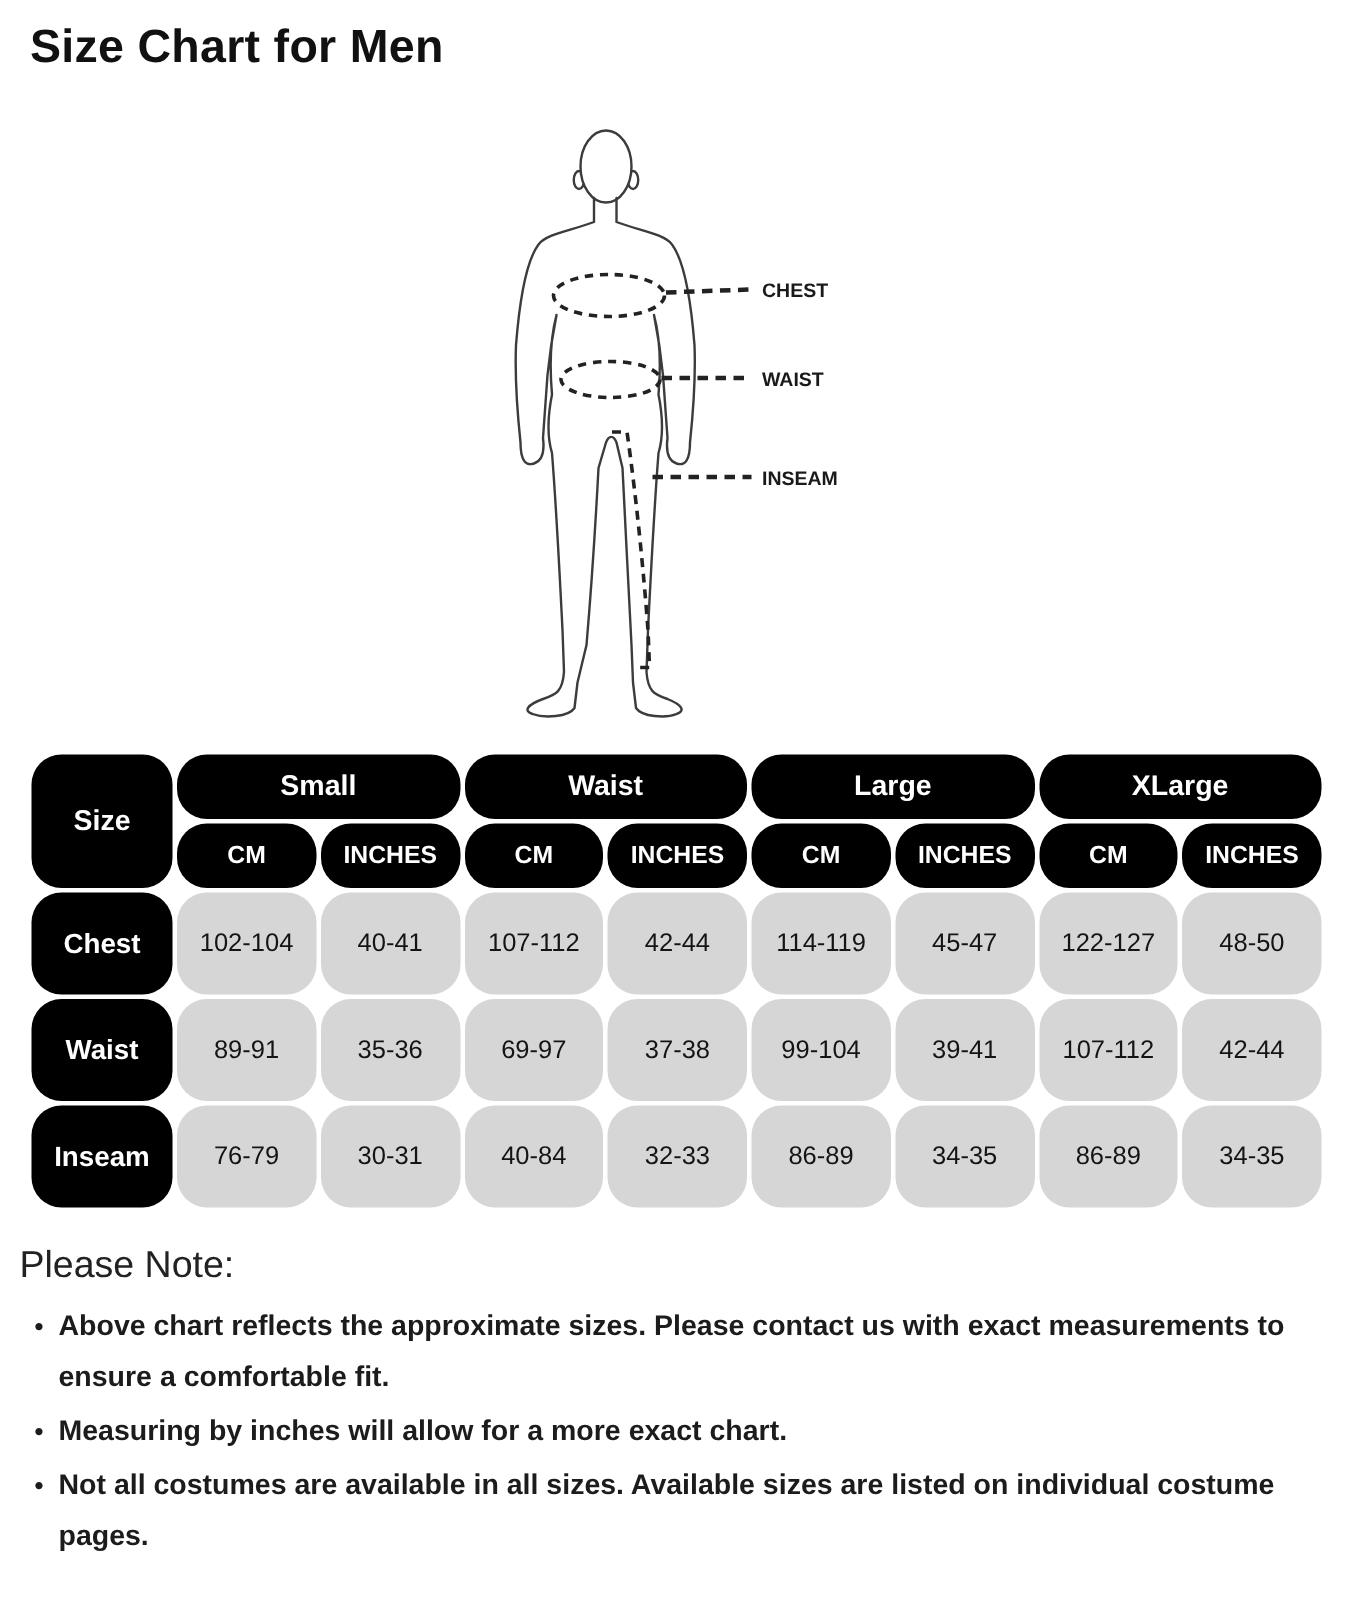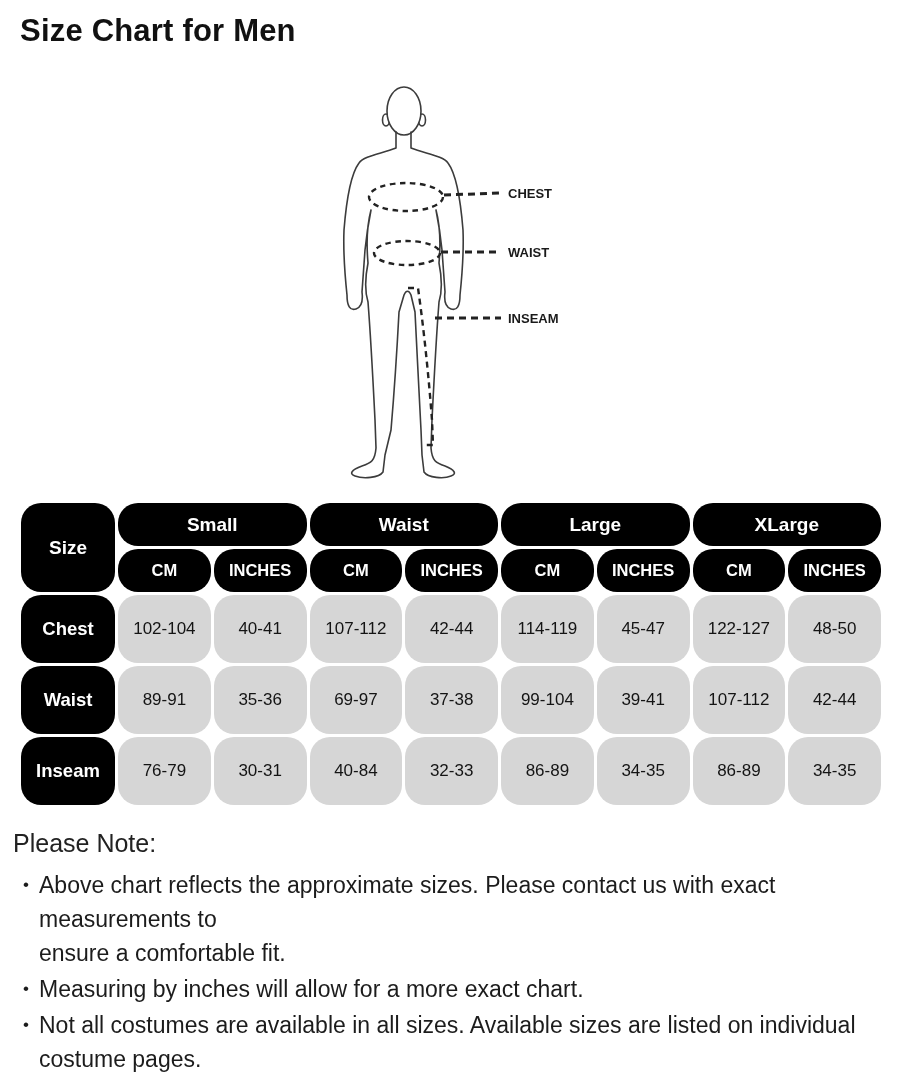--- a/index.html
+++ b/index.html
@@ -32,21 +32,21 @@
   tr.data-row td{
     height:68px;background:#d6d6d6;color:#141414;font-size:17px;margin-top:36px;
   }
 
   
   .notes{margin:20px 0 0 13px;width:882px;}
   .notes-heading{font-size:25px;line-height:30px;font-weight:normal;color:#222;margin:0;}
   ul.notes-list{list-style:none;margin:10px 0 0 0;padding:0;}
   ul.notes-list li{
     position:relative;padding-left:26px;margin:0 0 2px 0;
-    font-size:23px;color:#1c1c1c;
+    font-size:19px;color:#1c1c1c;font-weight:bold;
   }
   ul.notes-list li::before{
     content:"\2022";position:absolute;left:10px;top:0;
     font-size:17px;line-height:34px;color:#1c1c1c;
   }
   ul.notes-list li span{display:block;line-height:34px;}
 </style>
 </head>
 <body>
 

